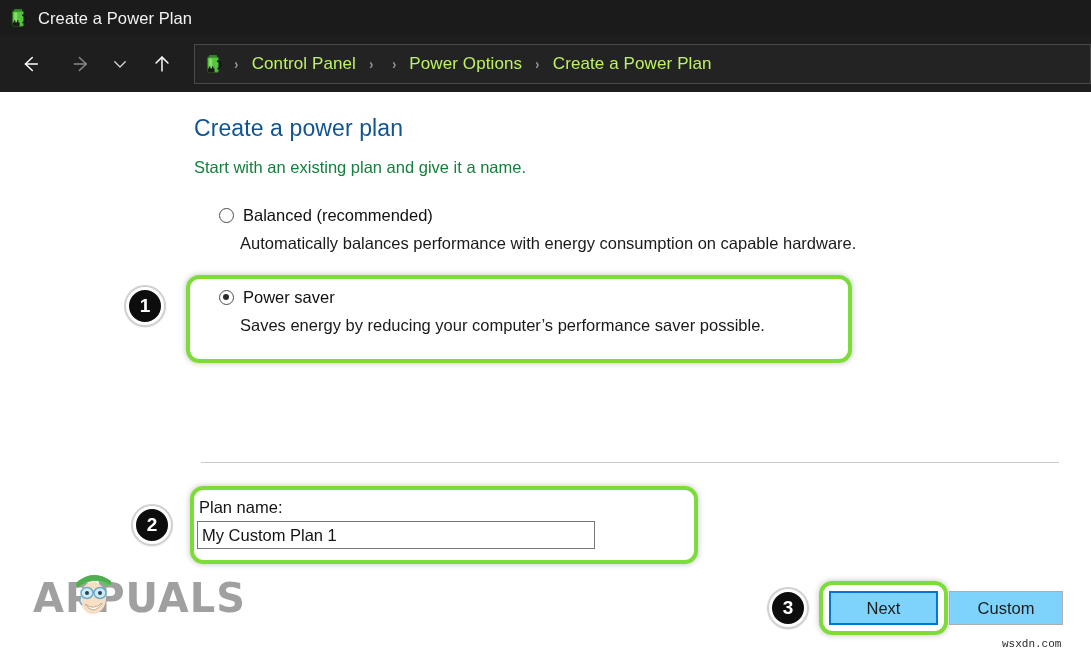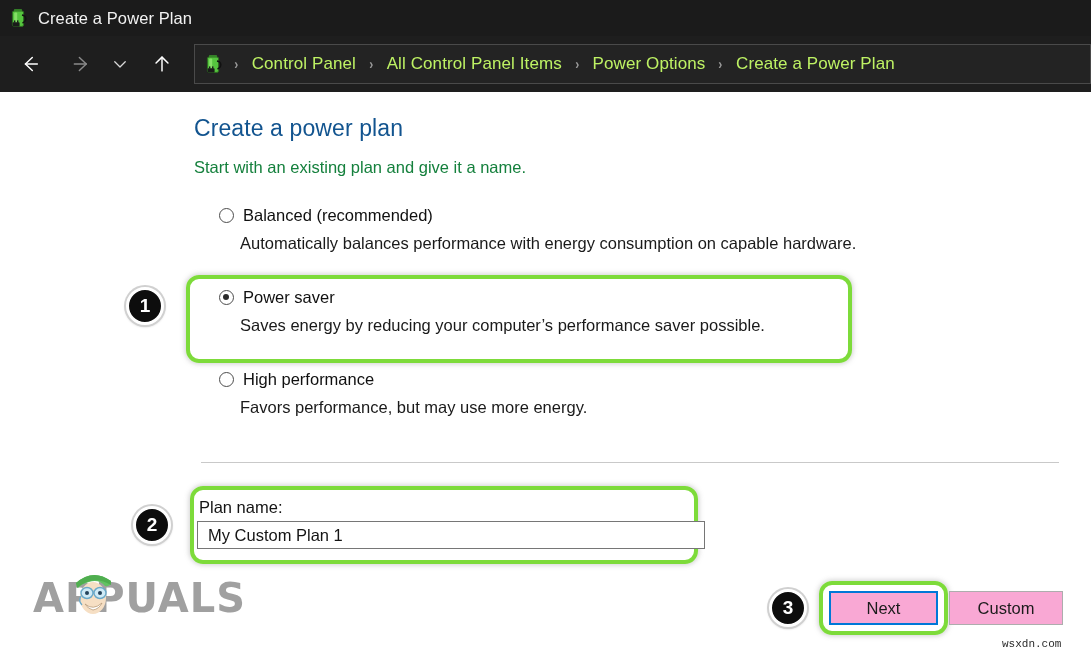--- a/index.html
+++ b/index.html
@@ -217,38 +217,38 @@
     position: absolute;
     left: 199px;
     top: 406px;
     font-size: 16.5px;
     color: #141414;
   }
   .plan-input {
     position: absolute;
     left: 197px;
     top: 429px;
-    width: 508px;
+    width: 398px;
     height: 28px;
     box-sizing: border-box;
     border: 1px solid #767676;
     background: #ffffff;
     font-family: "Liberation Sans", sans-serif;
     font-size: 16.5px;
     color: #141414;
-    padding: 0 10px;
+    padding: 0 4px;
     outline: none;
   }
 
   
   .btn {
     position: absolute;
     height: 34px;
     box-sizing: border-box;
-    background: #f9a8d4;
+    background: #7dd3fc;
     font-family: "Liberation Sans", sans-serif;
     font-size: 16.5px;
     color: #1c1c1c;
     display: flex;
     align-items: center;
     justify-content: center;
     cursor: default;
   }
   .btn-next {
     left: 829px;
@@ -362,21 +362,20 @@
         <path d="M14 8 C19 9, 19 14, 14.5 16" stroke="#111" stroke-width="1.4" fill="none"></path>
         <rect x="4.6" y="15.2" width="7" height="4.4" rx="0.8" fill="#1a1a1a"></rect>
         <rect x="6" y="13.4" width="1.4" height="2.2" fill="#1a1a1a"></rect>
         <rect x="9" y="13.4" width="1.4" height="2.2" fill="#1a1a1a"></rect>
       </svg>
     </span>
     <div class="crumbs">
       <span class="crumb-sep">›</span>
       <span class="crumb">Control Panel</span>
       <span class="crumb-sep">›</span>
-      <span class="crumb">All Control Panel Items</span>
       <span class="crumb-sep">›</span>
       <span class="crumb">Power Options</span>
       <span class="crumb-sep">›</span>
       <span class="crumb">Create a Power Plan</span>
     </div>
   </div>
 </div>
 
 <div class="content">
 
@@ -396,27 +395,20 @@
   <div class="option" style="top:195px;">
     <div class="option-row">
       <span class="radio checked"></span>
       <span class="option-label">Power saver</span>
     </div>
     <div class="option-desc">Saves energy by reducing your computer’s performance saver possible.</div>
   </div>
 
   <div class="badge" style="left:126px; top:195px;">1</div>
 
-  <div class="option" style="top:277px;">
-    <div class="option-row">
-      <span class="radio"></span>
-      <span class="option-label">High performance</span>
-    </div>
-    <div class="option-desc">Favors performance, but may use more energy.</div>
-  </div>
 
   <div class="divider"></div>
 
   <div class="hl-box" style="left:190px; top:394px; width:508px; height:78px;"></div>
 
   <div class="plan-label">Plan name:</div>
   <input class="plan-input" type="text" value="My Custom Plan 1" style="">
 
   <div class="badge" style="left:133px; top:414px;">2</div>
 

